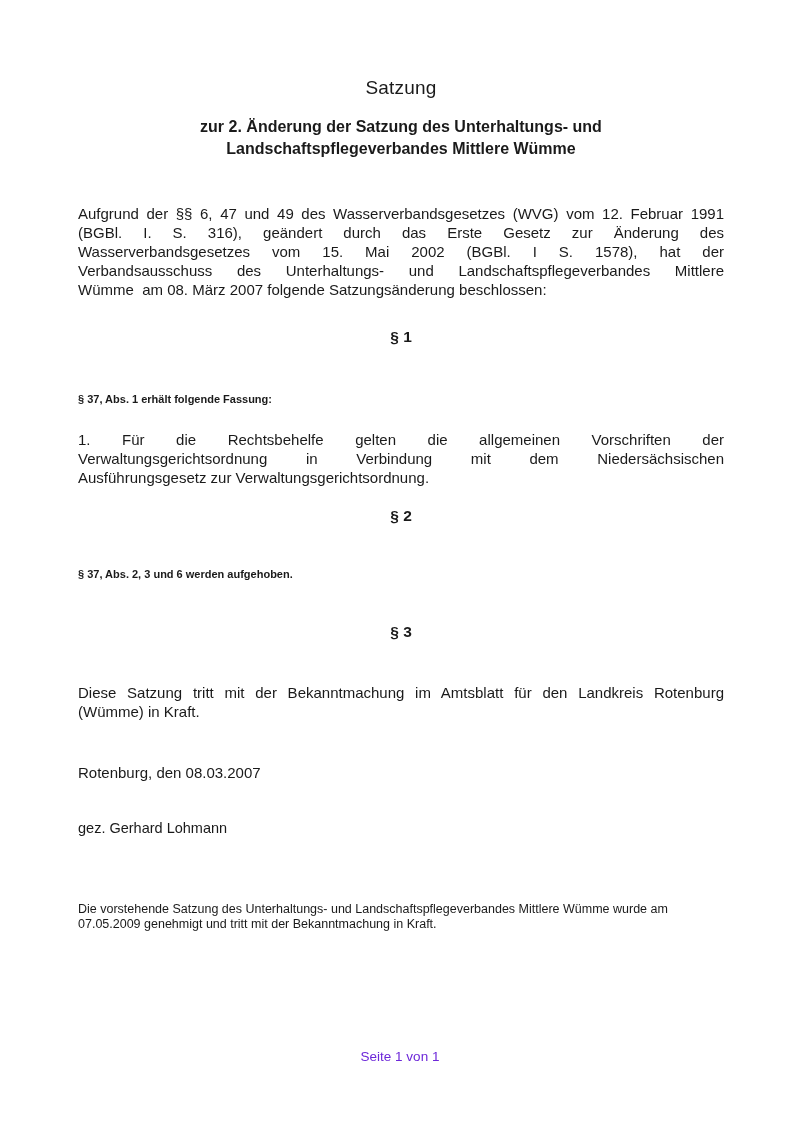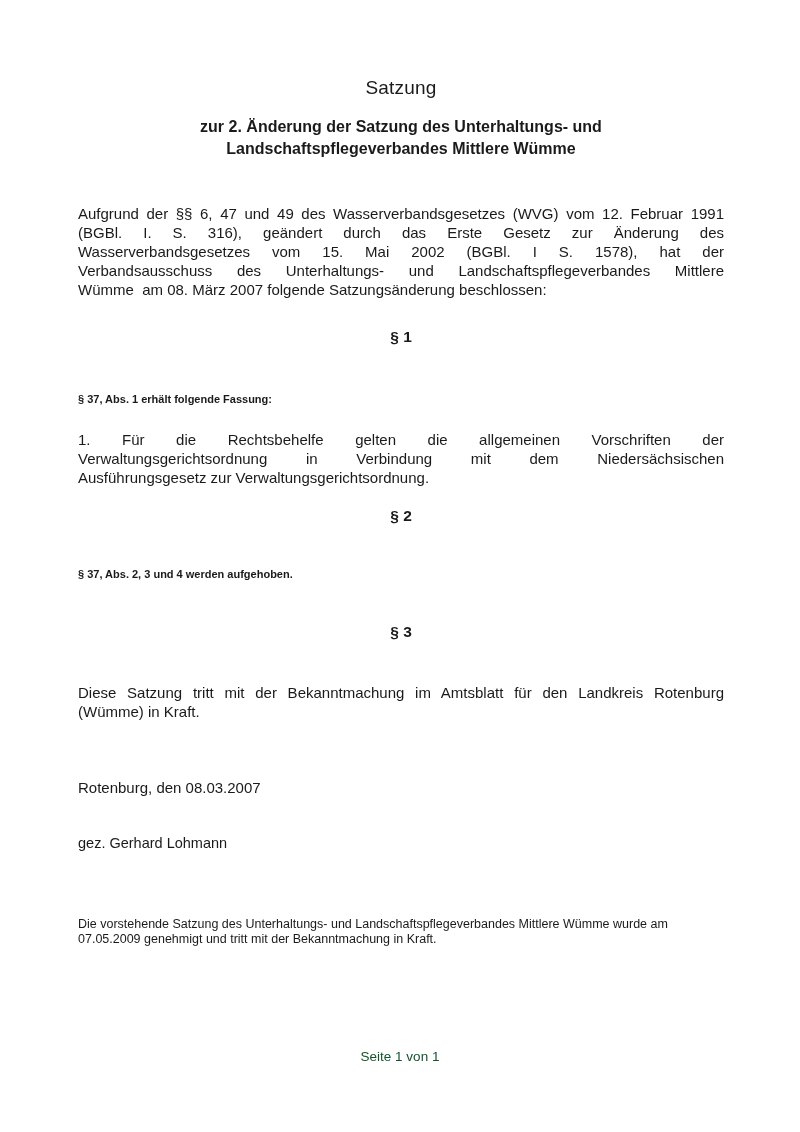--- a/index.html
+++ b/index.html
@@ -63,39 +63,39 @@
     font-weight: bold;
   }
   .mt-intro     { margin-top: 44px; }
   .mt-s1        { margin-top: 29px; }
   .mt-s1sub     { margin-top: 44px; }
   .mt-s1body    { margin-top: 22px; }
   .mt-s2        { margin-top: 20px; }
   .mt-s2body    { margin-top: 40px; }
   .mt-s3        { margin-top: 40px; }
   .mt-s3body    { margin-top: 42px; }
-  .mt-placedate { margin-top: 57px; }
+  .mt-placedate { margin-top: 42px; }
   .mt-signature { margin-top: 37px; }
   .signature-block {
     font-size: 14.5px;
     line-height: 18.5px;
   }
   .approval-note {
     margin-top: 64px;
     font-size: 12.5px;
     line-height: 15.2px;
   }
   .page-footer {
     position: absolute;
     left: 0;
     top: 1049px;
     width: 100%;
     text-align: center;
     font-size: 13.5px;
-    color: #14532d;
+    color: #6d28d9;
   }
 </style>
 </head>
 <body>
 
 <div class="page">
   <div class="content">
 
     <div class="doc-title">Satzung</div>
 
@@ -117,21 +117,21 @@
     <div class="sub-heading mt-s1sub">§ 37, Abs. 1 erhält folgende Fassung:</div>
 
     <div class="body-par mt-s1body">
       <div class="jline">1. Für die Rechtsbehelfe gelten die allgemeinen Vorschriften der</div>
       <div class="jline">Verwaltungsgerichtsordnung in Verbindung mit dem Niedersächsischen</div>
       <div class="lline">Ausführungsgesetz zur Verwaltungsgerichtsordnung.</div>
     </div>
 
     <div class="sec-heading mt-s2">§ 2</div>
 
-    <div class="sub-heading mt-s2body">§ 37, Abs. 2, 3 und 4 werden aufgehoben.</div>
+    <div class="sub-heading mt-s2body">§ 37, Abs. 2, 3 und 6 werden aufgehoben.</div>
 
     <div class="sec-heading mt-s3">§ 3</div>
 
     <div class="body-par mt-s3body">
       <div class="jline">Diese Satzung tritt mit der Bekanntmachung im Amtsblatt für den Landkreis Rotenburg</div>
       <div class="lline">(Wümme) in Kraft.</div>
     </div>
 
     <div class="body-par mt-placedate">Rotenburg, den 08.03.2007</div>
 

